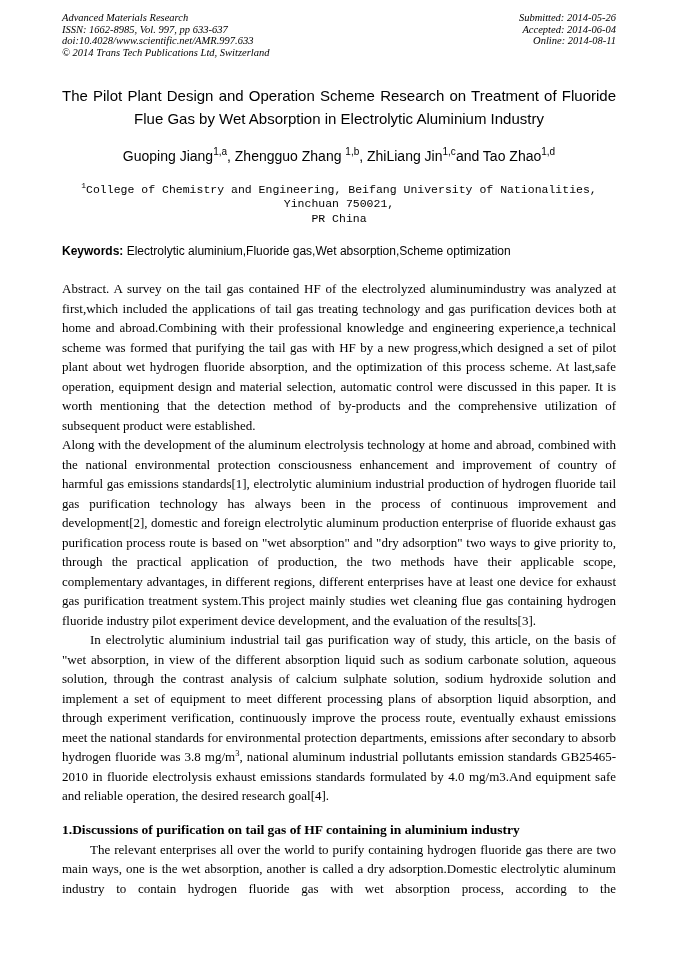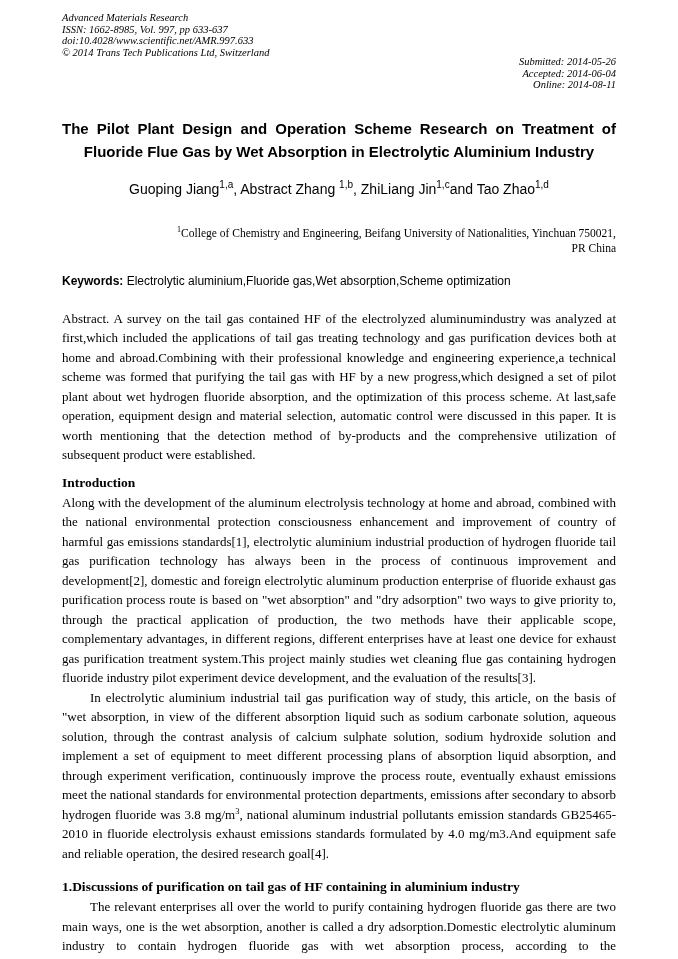--- a/index.html
+++ b/index.html
@@ -18,47 +18,47 @@
   
   .hdr {
     display: flex;
     justify-content: space-between;
     align-items: flex-start;
     font-family: "Liberation Serif", serif;
     font-style: italic;
     font-size: 10.5px;
     line-height: 11.5px;
   }
-  .hdr-right { text-align: right; margin-top: 44px; }
+  .hdr-right { text-align: right; }
   
   .title {
     margin: 26px 0 0 0;
     font-family: "Liberation Sans", sans-serif;
-    font-weight: bold;
+    font-weight: normal;
     font-size: 15px;
     line-height: 23px;
     text-align: justify;
     text-align-last: center;
   }
   
   .authors {
     margin-top: 12px;
     font-family: "Liberation Sans", sans-serif;
     font-size: 14px;
     line-height: 20px;
     text-align: center;
   }
   .authors sup { font-size: 10px; }
   
   .affil {
-    margin-top: 24px;
-    font-family: Liberation Serif, serif;
+    margin-top: 12px;
+    font-family: Liberation Mono, monospace;
     font-size: 11.5px;
     line-height: 15px;
-    text-align: right;
+    text-align: center;
   }
   
   .emails {
     font-family: "Liberation Sans", sans-serif;
     font-size: 11.5px;
     line-height: 16px;
     text-align: center;
   }
   .emails sup, .affil sup { font-size: 8px; }
   
@@ -106,35 +106,34 @@
     </div>
     <div class="hdr-right">
       <div>Submitted: 2014-05-26</div>
       <div>Accepted: 2014-06-04</div>
       <div>Online: 2014-08-11</div>
     </div>
   </div>
 
   <h1 class="title">The Pilot Plant Design and Operation Scheme Research on Treatment of Fluoride Flue Gas by Wet Absorption in Electrolytic Aluminium Industry</h1>
 
-  <div class="authors"><span>Guoping Jiang</span><sup>1,a</sup><span>, Abstract Zhang </span><sup>1,b</sup><span>, ZhiLiang Jin</span><sup>1,c</sup><span>and Tao Zhao</span><sup>1,d</sup></div>
+  <div class="authors"><span>Guoping Jiang</span><sup>1,a</sup><span>, Zhengguo Zhang </span><sup>1,b</sup><span>, ZhiLiang Jin</span><sup>1,c</sup><span>and Tao Zhao</span><sup>1,d</sup></div>
 
   <div class="affil">
     <div><sup>1</sup><span>College of Chemistry and Engineering, Beifang University of Nationalities, Yinchuan 750021,</span></div>
     <div>PR China</div>
   </div>
 
   <div class="emails">
   </div>
 
   <p class="keywords"><b>Keywords:</b><span> Electrolytic aluminium,Fluoride gas,Wet absorption,Scheme optimization</span></p>
 
   <p class="abstract"><b>Abstract.</b><span> A survey on the tail gas contained HF of the electrolyzed aluminumindustry was analyzed at first,which included the applications of tail gas treating technology and gas purification devices both at home and abroad.Combining with their professional knowledge and engineering experience,a technical scheme was formed that purifying the tail gas with HF by a new progress,which designed a set of pilot plant about wet hydrogen fluoride absorption, and the optimization of this process scheme. At last,safe operation, equipment design and material selection, automatic control were discussed in this paper. It is worth mentioning that the detection method of by-products and the comprehensive utilization of subsequent product were established.</span></p>
 
-  <h2 class="sect">Introduction</h2>
 
   <p class="body">Along with the development of the aluminum electrolysis technology at home and abroad, combined with the national environmental protection consciousness enhancement and improvement of country of harmful gas emissions standards[1], electrolytic aluminium industrial production of hydrogen fluoride tail gas purification technology has always been in the process of continuous improvement and development[2], domestic and foreign electrolytic aluminum production enterprise of fluoride exhaust gas purification process route is based on "wet absorption" and "dry adsorption" two ways to give priority to, through the practical application of production, the two methods have their applicable scope, complementary advantages, in different regions, different enterprises have at least one device for exhaust gas purification treatment system.This project mainly studies wet cleaning flue gas containing hydrogen fluoride industry pilot experiment device development, and the evaluation of the results[3].</p>
 
   <p class="body indent"><span>In electrolytic aluminium industrial tail gas purification way of study, this article, on the basis of "wet absorption, in view of the different absorption liquid such as sodium carbonate solution, aqueous solution, through the contrast analysis of calcium sulphate solution, sodium hydroxide solution and implement a set of equipment to meet different processing plans of absorption liquid absorption, and through experiment verification, continuously improve the process route, eventually exhaust emissions meet the national standards for environmental protection departments, emissions after secondary to absorb hydrogen fluoride was 3.8 mg/m</span><sup>3</sup><span>, national aluminum industrial pollutants emission standards GB25465-2010 in fluoride electrolysis exhaust emissions standards formulated by 4.0 mg/m3.And equipment safe and reliable operation, the desired research goal[4].</span></p>
 
   <h2 class="sect sect-gap">1.Discussions of purification on tail gas of HF containing in aluminium industry</h2>
 
   <p class="body indent cont">The relevant enterprises all over the world to purify containing hydrogen fluoride gas there are two main ways, one is the wet absorption, another is called a dry adsorption.Domestic electrolytic aluminum industry to contain hydrogen fluoride gas with wet absorption process, according to the</p>
 
 </div>

